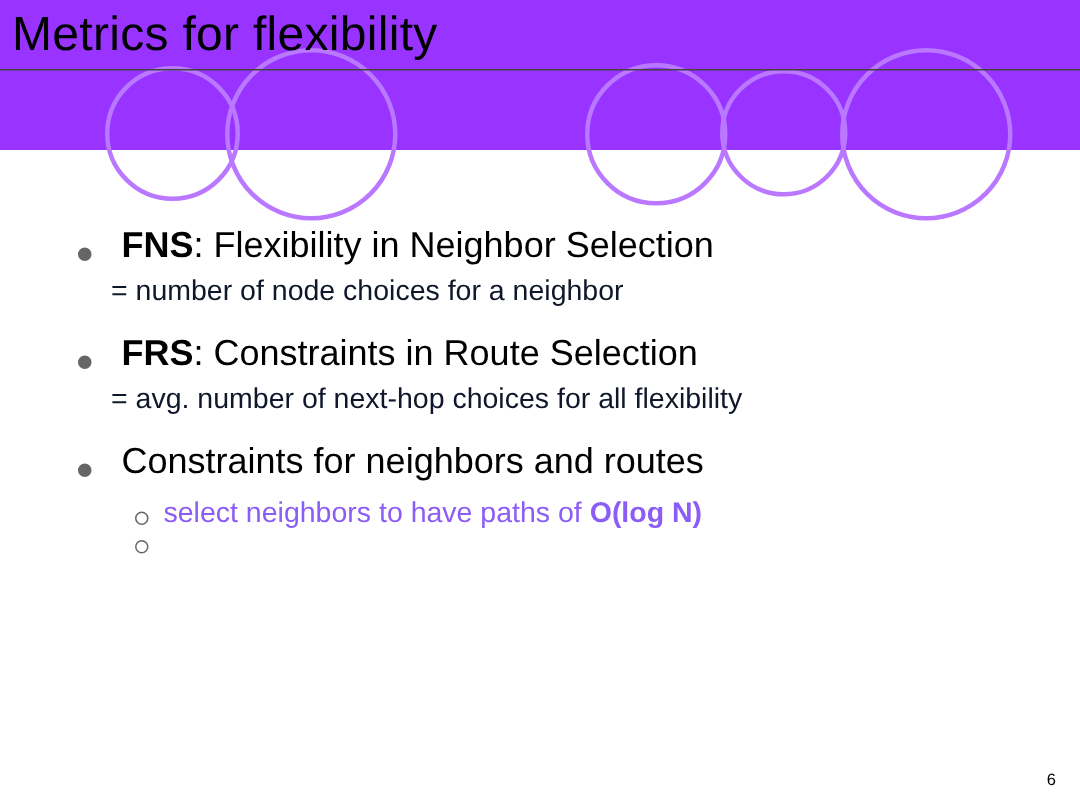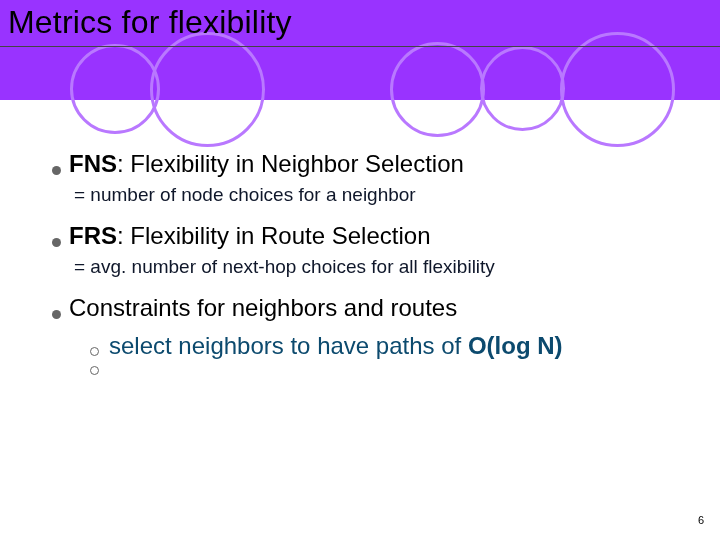--- a/index.html
+++ b/index.html
@@ -51,21 +51,21 @@
   .content {
     position: absolute;
     left: 52px;
     top: 150px;
     right: 40px;
     z-index: 3;
   }
   .bullet-line {
     display: flex;
     align-items: baseline;
-    gap: 8px;
+    gap: 20px;
     margin-top: 16px;
   }
   .bullet-line.first { margin-top: 0; }
   .bullet-line.spaced { }
   .disc {
     width: 9px; height: 9px;
     border-radius: 50%;
     background: #666666;
     flex: 0 0 auto;
     position: relative;
@@ -95,22 +95,22 @@
   }
   .ring {
     width: 9px; height: 9px;
     border-radius: 50%;
     border: 1.5px solid #666;
     flex: 0 0 auto;
     position: relative;
     top: 2px;
   }
   .sub-bullet-text {
-    font-size: 24px;
-    color: #0c4a6e;
+    font-size: 19px;
+    color: #8b5cf6;
   }
   .page-number {
     position: absolute;
     right: 16px;
     bottom: 14px;
     font-size: 11px;
     color: #000;
   }
 </style>
 </head>
@@ -135,21 +135,21 @@
     <div class="disc"></div>
     <div class="bullet-text">
       <span class="bold">FNS</span><span>: Flexibility in Neighbor Selection</span>
     </div>
   </div>
   <div class="sub-line">= number of node choices for a neighbor</div>
 
   <div class="bullet-line">
     <div class="disc"></div>
     <div class="bullet-text">
-      <span class="bold">FRS</span><span>: Flexibility in Route Selection</span>
+      <span class="bold">FRS</span><span>: Constraints in Route Selection</span>
     </div>
   </div>
   <div class="sub-line">= avg. number of next-hop choices for all flexibility</div>
 
   <div class="bullet-line spaced">
     <div class="disc"></div>
     <div class="bullet-text">Constraints for neighbors and routes</div>
   </div>
   <div class="sub-bullets">
     <div class="sub-bullet">

